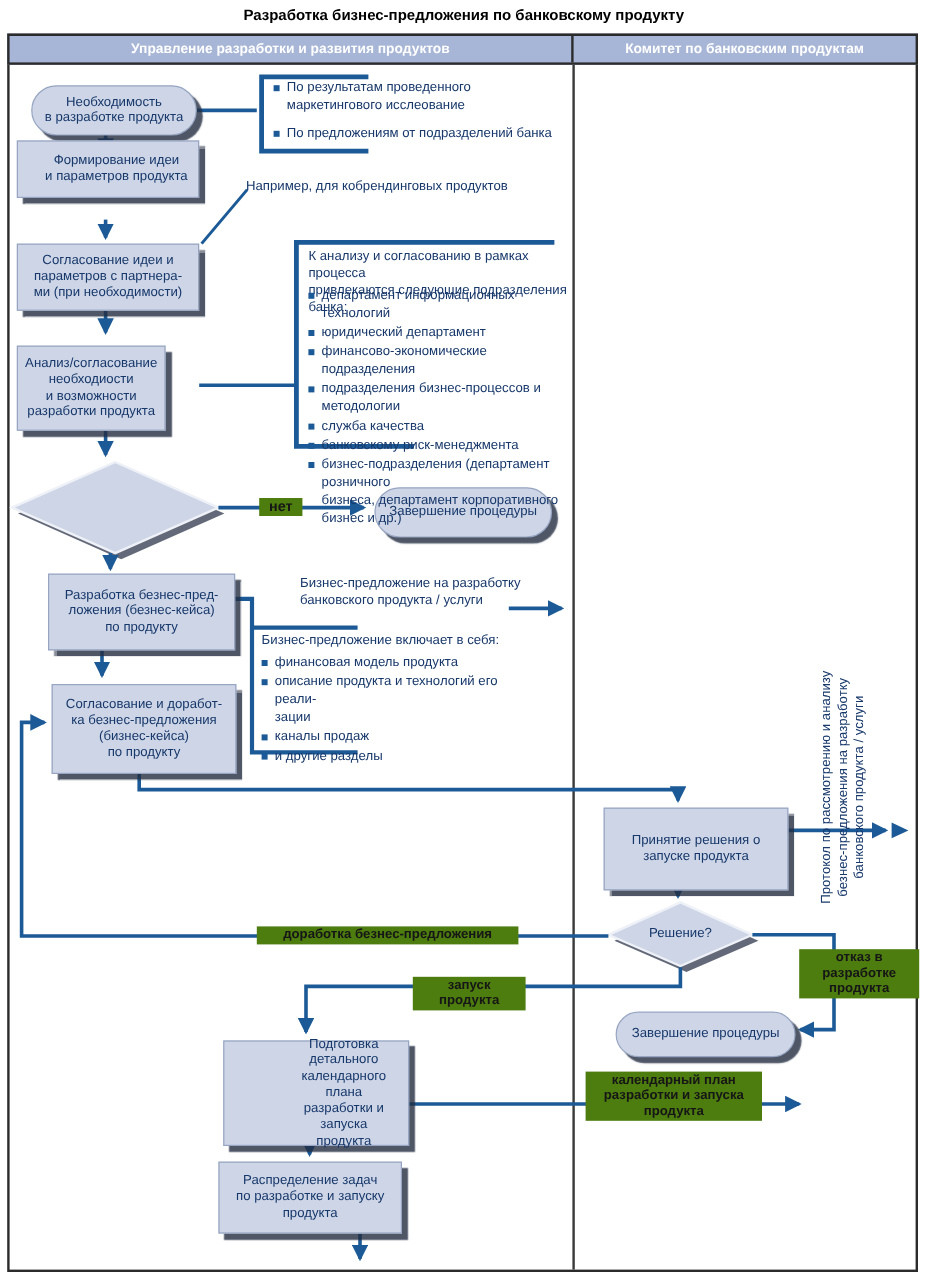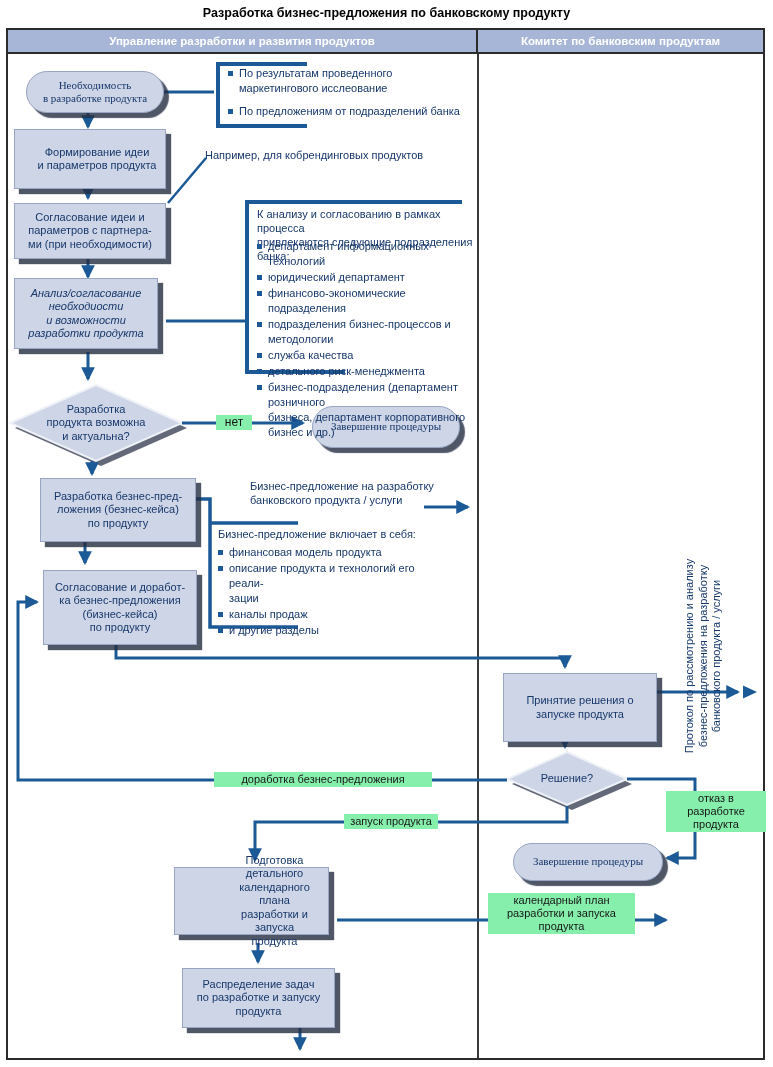--- a/index.html
+++ b/index.html
@@ -28,29 +28,29 @@
   .flow{stroke:var(--line);stroke-width:3;fill:none;}
   .bracket{stroke:var(--line);stroke-width:4;fill:none;}
   .thin{stroke:var(--line);stroke-width:2.5;fill:none;}
   .ahfill{fill:var(--line);}
   .dshadow{fill:var(--shadow);opacity:.8;}
   .dfill{fill:var(--box-fill);stroke:#eef1f7;stroke-width:2;}
   .node{position:absolute;background:var(--box-fill);border:1px solid var(--box-border);
         box-shadow:5px 5px 1px rgba(35,45,65,.8);color:var(--text-navy);
         font-size:11px;line-height:13.5px;display:flex;align-items:center;
         justify-content:center;text-align:center;z-index:2;padding:2px;}
-  .stadium{border-radius:21px;font-family:Liberation Serif, serif;}
+  .stadium{border-radius:21px;}
   .dtext{position:absolute;color:var(--text-navy);font-size:11px;line-height:13.5px;
         display:flex;align-items:center;justify-content:center;text-align:center;z-index:2;}
   .note{position:absolute;color:var(--text-navy);font-size:11px;line-height:14px;z-index:2;}
   .blist{position:absolute;list-style:none;z-index:2;}
   .blist li{display:flex;align-items:flex-start;color:var(--text-navy);
         font-size:11px;line-height:15px;margin-bottom:1px;}
   .sq{width:5px;height:5px;background:var(--line);margin:5px 6px 0 0;flex:none;}
-  .lbl{position:absolute;background:#86efac;color:var(--label-dark);font-weight:normal;
+  .lbl{position:absolute;background:#4d7c0f;color:var(--label-dark);font-weight:bold;
         font-size:11px;line-height:13px;text-align:center;z-index:2;padding:1px 3px;}
   #vnote{position:absolute;left:594px;top:635px;width:220px;height:42px;
         transform:rotate(-90deg);color:var(--text-navy);font-size:11px;line-height:13.5px;
         text-align:center;z-index:2;}
 </style>
 </head>
 <body>
 
 <div id="stage">
 
@@ -98,45 +98,42 @@
     <path class="flow" d="M507,780 H18 V602 H37" marker-end="url(#ah)"></path>
     <path class="flow" d="M567,806 V822 H255 V860" marker-end="url(#ah)"></path>
     <path class="flow" d="M627,779 H695 V858 H667" marker-end="url(#ah)"></path>
     <path class="flow" d="M337,920 H666" marker-end="url(#ah)"></path>
     <path class="flow" d="M258,943 V962" marker-end="url(#ah)"></path>
     <path class="flow" d="M300,1028 V1049" marker-end="url(#ah)"></path>
   </svg>
 
   <div class="node stadium ml" style="left:26px;top:71px;width:138px;height:42px;">Необходимость
 в разработке продукта</div>
-  <div class="node ml" style="left:14px;top:129px;width:152px;height:60px;padding-left:16px;">Формирование идеи
+  <div class="node ml" style="left:14px;top:117px;width:152px;height:48px;padding-left:16px;">Формирование идеи
 и параметров продукта</div>
   <div class="node ml" style="left:14px;top:203px;width:152px;height:56px;">Согласование идеи и
 параметров с партнера-
 ми (при необходимости)</div>
-  <div class="node ml" style="left:14px;top:278px;width:144px;height:71px;font-style:italic;">Анализ/согласование
+  <div class="node ml" style="left:14px;top:288px;width:124px;height:71px;">Анализ/согласование
 необходиости
 и возможности
 разработки продукта</div>
-  <div class="dtext ml" style="left:24px;top:398px;width:144px;height:50px;">Разработка
-продукта возможна
-и актуальна?</div>
   <div class="node stadium ml" style="left:312px;top:406px;width:148px;height:42px;">Завершение процедуры</div>
   <div class="node ml" style="left:40px;top:478px;width:156px;height:64px;">Разработка безнес-пред-
 ложения (безнес-кейса)
 по продукту</div>
   <div class="node ml" style="left:43px;top:570px;width:154px;height:75px;">Согласование и доработ-
 ка безнес-предложения
 (бизнес-кейса)
 по продукту</div>
   <div class="node ml" style="left:503px;top:673px;width:154px;height:69px;">Принятие решения о
 запуске продукта</div>
   <div class="dtext ml" style="left:517px;top:765px;width:100px;height:28px;">Решение?</div>
   <div class="node stadium ml" style="left:513px;top:843px;width:150px;height:38px;">Завершение процедуры</div>
-  <div class="node ml" style="left:174px;top:867px;width:155px;height:68px;padding-left:48px;">Подготовка детального
+  <div class="node ml" style="left:186px;top:867px;width:155px;height:88px;padding-left:48px;">Подготовка детального
 календарного плана
 разработки и запуска
 продукта</div>
   <div class="node ml" style="left:182px;top:968px;width:153px;height:60px;">Распределение задач
 по разработке и запуску
 продукта</div>
 
   <ul class="blist" style="left:228px;top:66px;width:255px;">
     <li style="margin-bottom:8px;">
       <span class="sq"></span>
@@ -169,21 +166,21 @@
     <li>
         <span class="sq"></span>
         <span class="ml">подразделения бизнес-процессов и методологии</span>
       </li>
     <li>
         <span class="sq"></span>
         <span class="ml">служба качества</span>
       </li>
     <li>
         <span class="sq"></span>
-        <span class="ml">детального риск-менеджмента</span>
+        <span class="ml">банковскому риск-менеджмента</span>
       </li>
     <li>
         <span class="sq"></span>
         <span class="ml">бизнес-подразделения (департамент розничного
 бизнеса, департамент корпоративного бизнес и др.)</span>
       </li>
   </ul>
 
   <div class="note ml" style="left:250px;top:479px;width:210px;">Бизнес-предложение на разработку
 банковского продукта / услуги</div>

